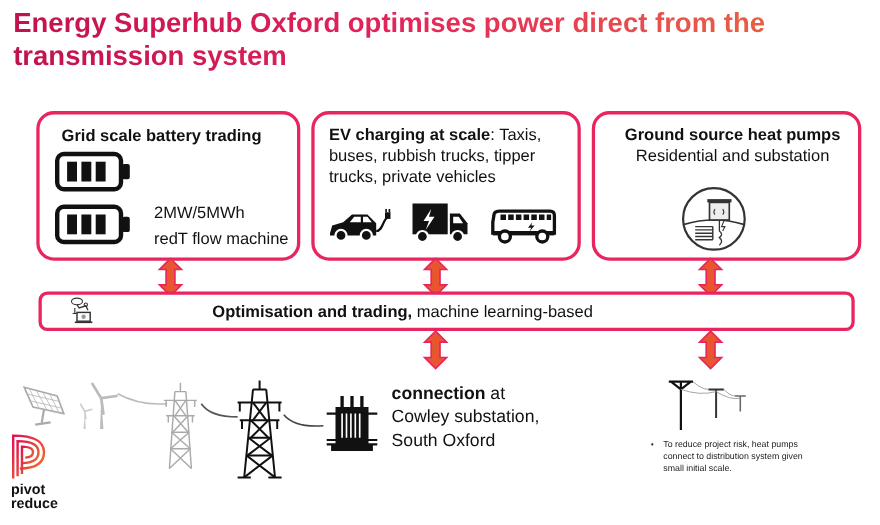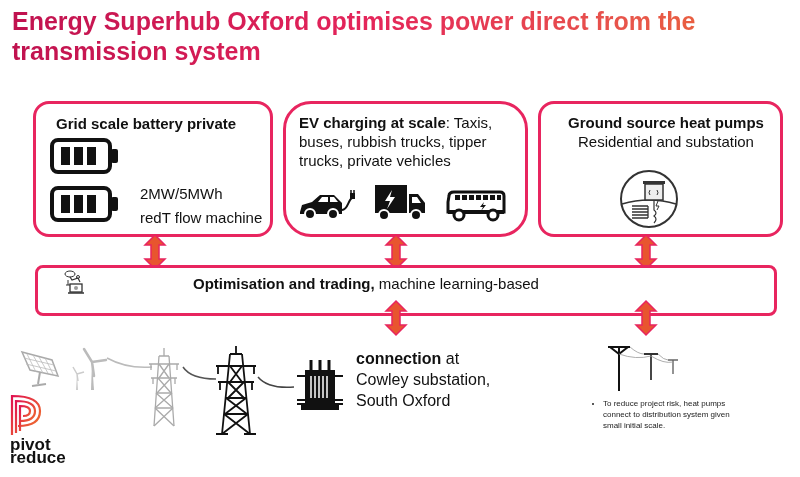--- a/index.html
+++ b/index.html
@@ -2,48 +2,48 @@
 <html><head>
 <meta charset="utf-8">
 <style>
   html,body{margin:0;padding:0;background:#ffffff;}
   body{width:800px;height:477px;position:relative;overflow:hidden;font-family:"Liberation Sans",sans-serif;color:#111;}
   .title{position:absolute;left:12px;top:6px;width:780px;font-weight:bold;font-size:25px;line-height:30px;
     background:linear-gradient(90deg,#c0124f 0%,#e4245a 45%,#e8574a 80%,#ea6a30 100%);
     -webkit-background-clip:text;background-clip:text;color:transparent;}
   .box{position:absolute;border:3px solid #e8255f;border-radius:16px;background:#fff;box-sizing:border-box;}
   #box-battery{left:33px;top:101px;width:240px;height:136px;}
-  #box-ev{left:283px;top:101px;width:245px;height:136px;border-radius:28px;}
+  #box-ev{left:283px;top:101px;width:245px;height:136px;}
   #box-heat{left:538px;top:101px;width:245px;height:136px;text-align:center;}
   .box-head{position:absolute;font-size:15px;line-height:19px;}
   .b{font-weight:bold;}
   #box-battery .box-head{left:20px;top:10px;}
   .batt{position:absolute;left:14px;width:70px;height:36px;}
   .batt-text{position:absolute;left:104px;font-size:15px;line-height:20px;}
   #box-ev .box-head{left:13px;top:9px;width:225px;}
   #box-heat .box-head{left:11px;top:9px;width:228px;}
-  .opt{position:absolute;left:35px;top:265px;width:742px;height:51px;border:3px solid #e8255f;border-radius:8px;box-sizing:border-box;background:#fff;}
+  .opt{position:absolute;left:35px;top:265px;width:742px;height:36px;border:3px solid #e8255f;border-radius:8px;box-sizing:border-box;background:#fff;}
   .opt-text{position:absolute;left:155px;top:7px;font-size:15px;line-height:18px;}
   .arrow{position:absolute;width:22px;height:36px;}
   .dtc{position:absolute;left:356px;top:348px;font-size:16px;line-height:21px;}
   .note{position:absolute;left:589px;top:398px;width:150px;font-size:8px;line-height:11px;color:#222;}
   .note ul{margin:0;padding-left:14px;}
-  .pp-text{position:absolute;left:10px;top:438px;font-size:17px;line-height:13px;font-weight:bold;color:#111;}
+  .pp-text{position:absolute;left:10px;top:438px;font-size:13px;line-height:13px;font-weight:bold;color:#111;}
   svg{overflow:visible;}
 </style>
 </head>
 <body>
 
 <div class="title">
   <div>Energy Superhub Oxford optimises power direct from the</div>
   <div>transmission system</div>
 </div>
 
 <div class="box" id="box-battery">
-  <div class="box-head b">Grid scale battery private</div>
+  <div class="box-head b">Grid scale battery trading</div>
   <svg class="batt" style="top:34px" viewBox="0 0 70 36">
     <rect x="2" y="2" width="58" height="32" rx="6" fill="none" stroke="#111" stroke-width="4"></rect>
     <rect x="61" y="11" width="7" height="14" rx="2" fill="#111"></rect>
     <rect x="11" y="9" width="9" height="18" fill="#111"></rect>
     <rect x="24" y="9" width="9" height="18" fill="#111"></rect>
     <rect x="37" y="9" width="9" height="18" fill="#111"></rect>
   </svg>
   <svg class="batt" style="top:82px" viewBox="0 0 70 36">
     <rect x="2" y="2" width="58" height="32" rx="6" fill="none" stroke="#111" stroke-width="4"></rect>
     <rect x="61" y="11" width="7" height="14" rx="2" fill="#111"></rect>

